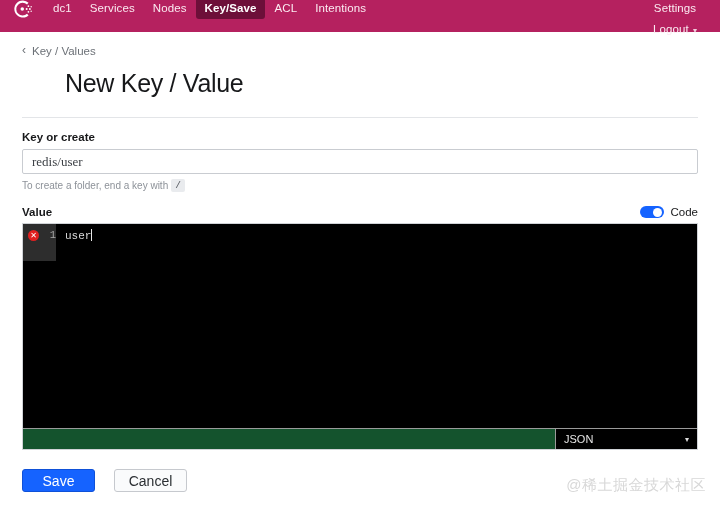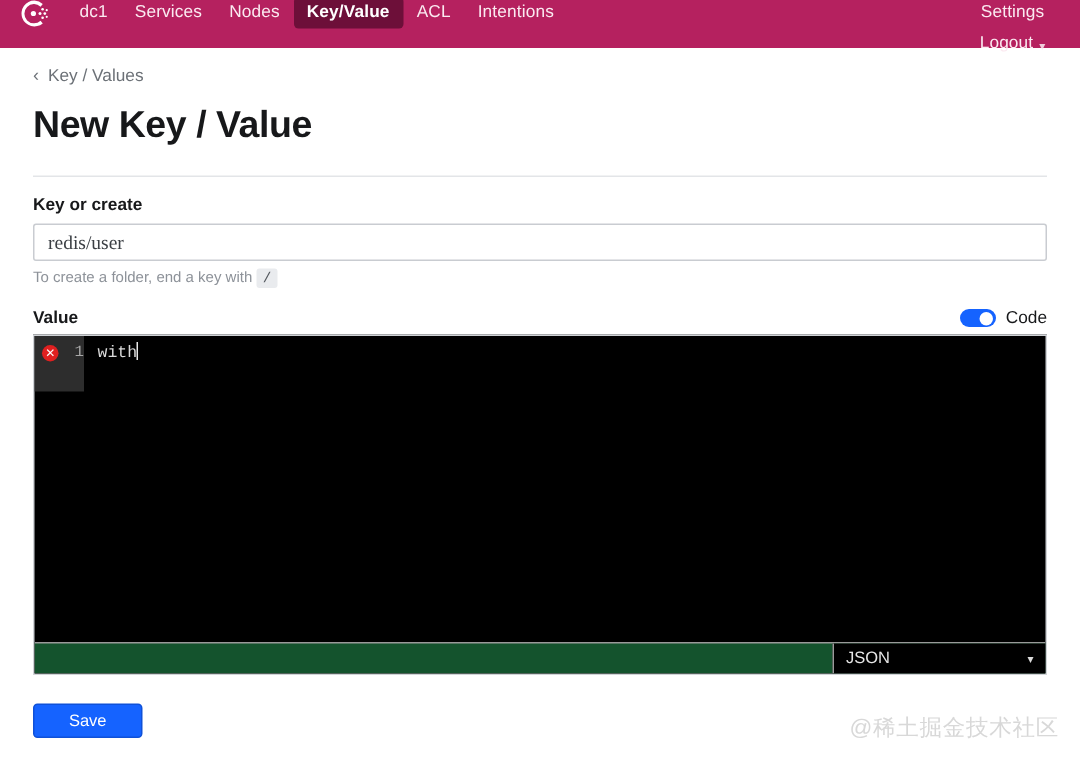--- a/index.html
+++ b/index.html
@@ -74,24 +74,25 @@
   }
   .breadcrumb .chev {
     font-size: 12px;
     line-height: 1;
     color: #6c7177;
     transform: translateY(-1px);
   }
 
   .page-title {
     font-size: 25px;
-    font-weight: bold;
+    font-weight: normal;
     color: #17181a;
     letter-spacing: -0.3px;
     margin-top: 12px;
+    margin-left: 43px;
   }
 
   .title-rule {
     border-top: 1px solid #e3e5e8;
     margin-top: 19px;
   }
 
   .field-label {
     font-size: 11.5px;
     font-weight: bold;
@@ -256,21 +257,21 @@
   
   .actions {
     display: flex;
     gap: 19px;
     margin-top: 19px;
   }
   .btn {
     height: 23px;
     min-width: 73px;
     border-radius: 3px;
-    font-size: 11px;
+    font-size: 14px;
     font-family: "Liberation Sans", sans-serif;
     display: flex;
     align-items: center;
     justify-content: center;
     cursor: pointer;
     border: 1px solid transparent;
     padding: 0 12px;
   }
   .btn-primary {
     background: #1563ff;
@@ -315,21 +316,21 @@
     <div class="nav-item">
       <span>dc1</span>
     </div>
     <div class="nav-item">
       <span>Services</span>
     </div>
     <div class="nav-item">
       <span>Nodes</span>
     </div>
     <div class="nav-item active">
-      <span>Key/Value</span>
+      <span>Key/Save</span>
     </div>
     <div class="nav-item">
       <span>ACL</span>
     </div>
     <div class="nav-item">
       <span>Intentions</span>
     </div>
   </div>
 
   <div class="nav-right">
@@ -374,30 +375,31 @@
       <span class="toggle-label">Code</span>
     </div>
   </div>
 
   <div class="editor">
     <div class="gutter"></div>
 
     <div class="code-line">
       <span class="err-marker">✕</span>
       <span class="line-no">1</span>
-      <span class="code-text"><span>with</span><span class="caret-bar"></span></span>
+      <span class="code-text"><span>user</span><span class="caret-bar"></span></span>
     </div>
 
     <div class="editor-footer">
       <div class="lang-select">
         <span>JSON</span>
         <span class="sel-caret">▾</span>
       </div>
     </div>
   </div>
 
   <div class="actions">
     <div class="btn btn-primary">Save</div>
+    <div class="btn btn-secondary">Cancel</div>
   </div>
 
 </div>
 
 <div class="watermark">@稀土掘金技术社区</div>
 
 </body></html>

